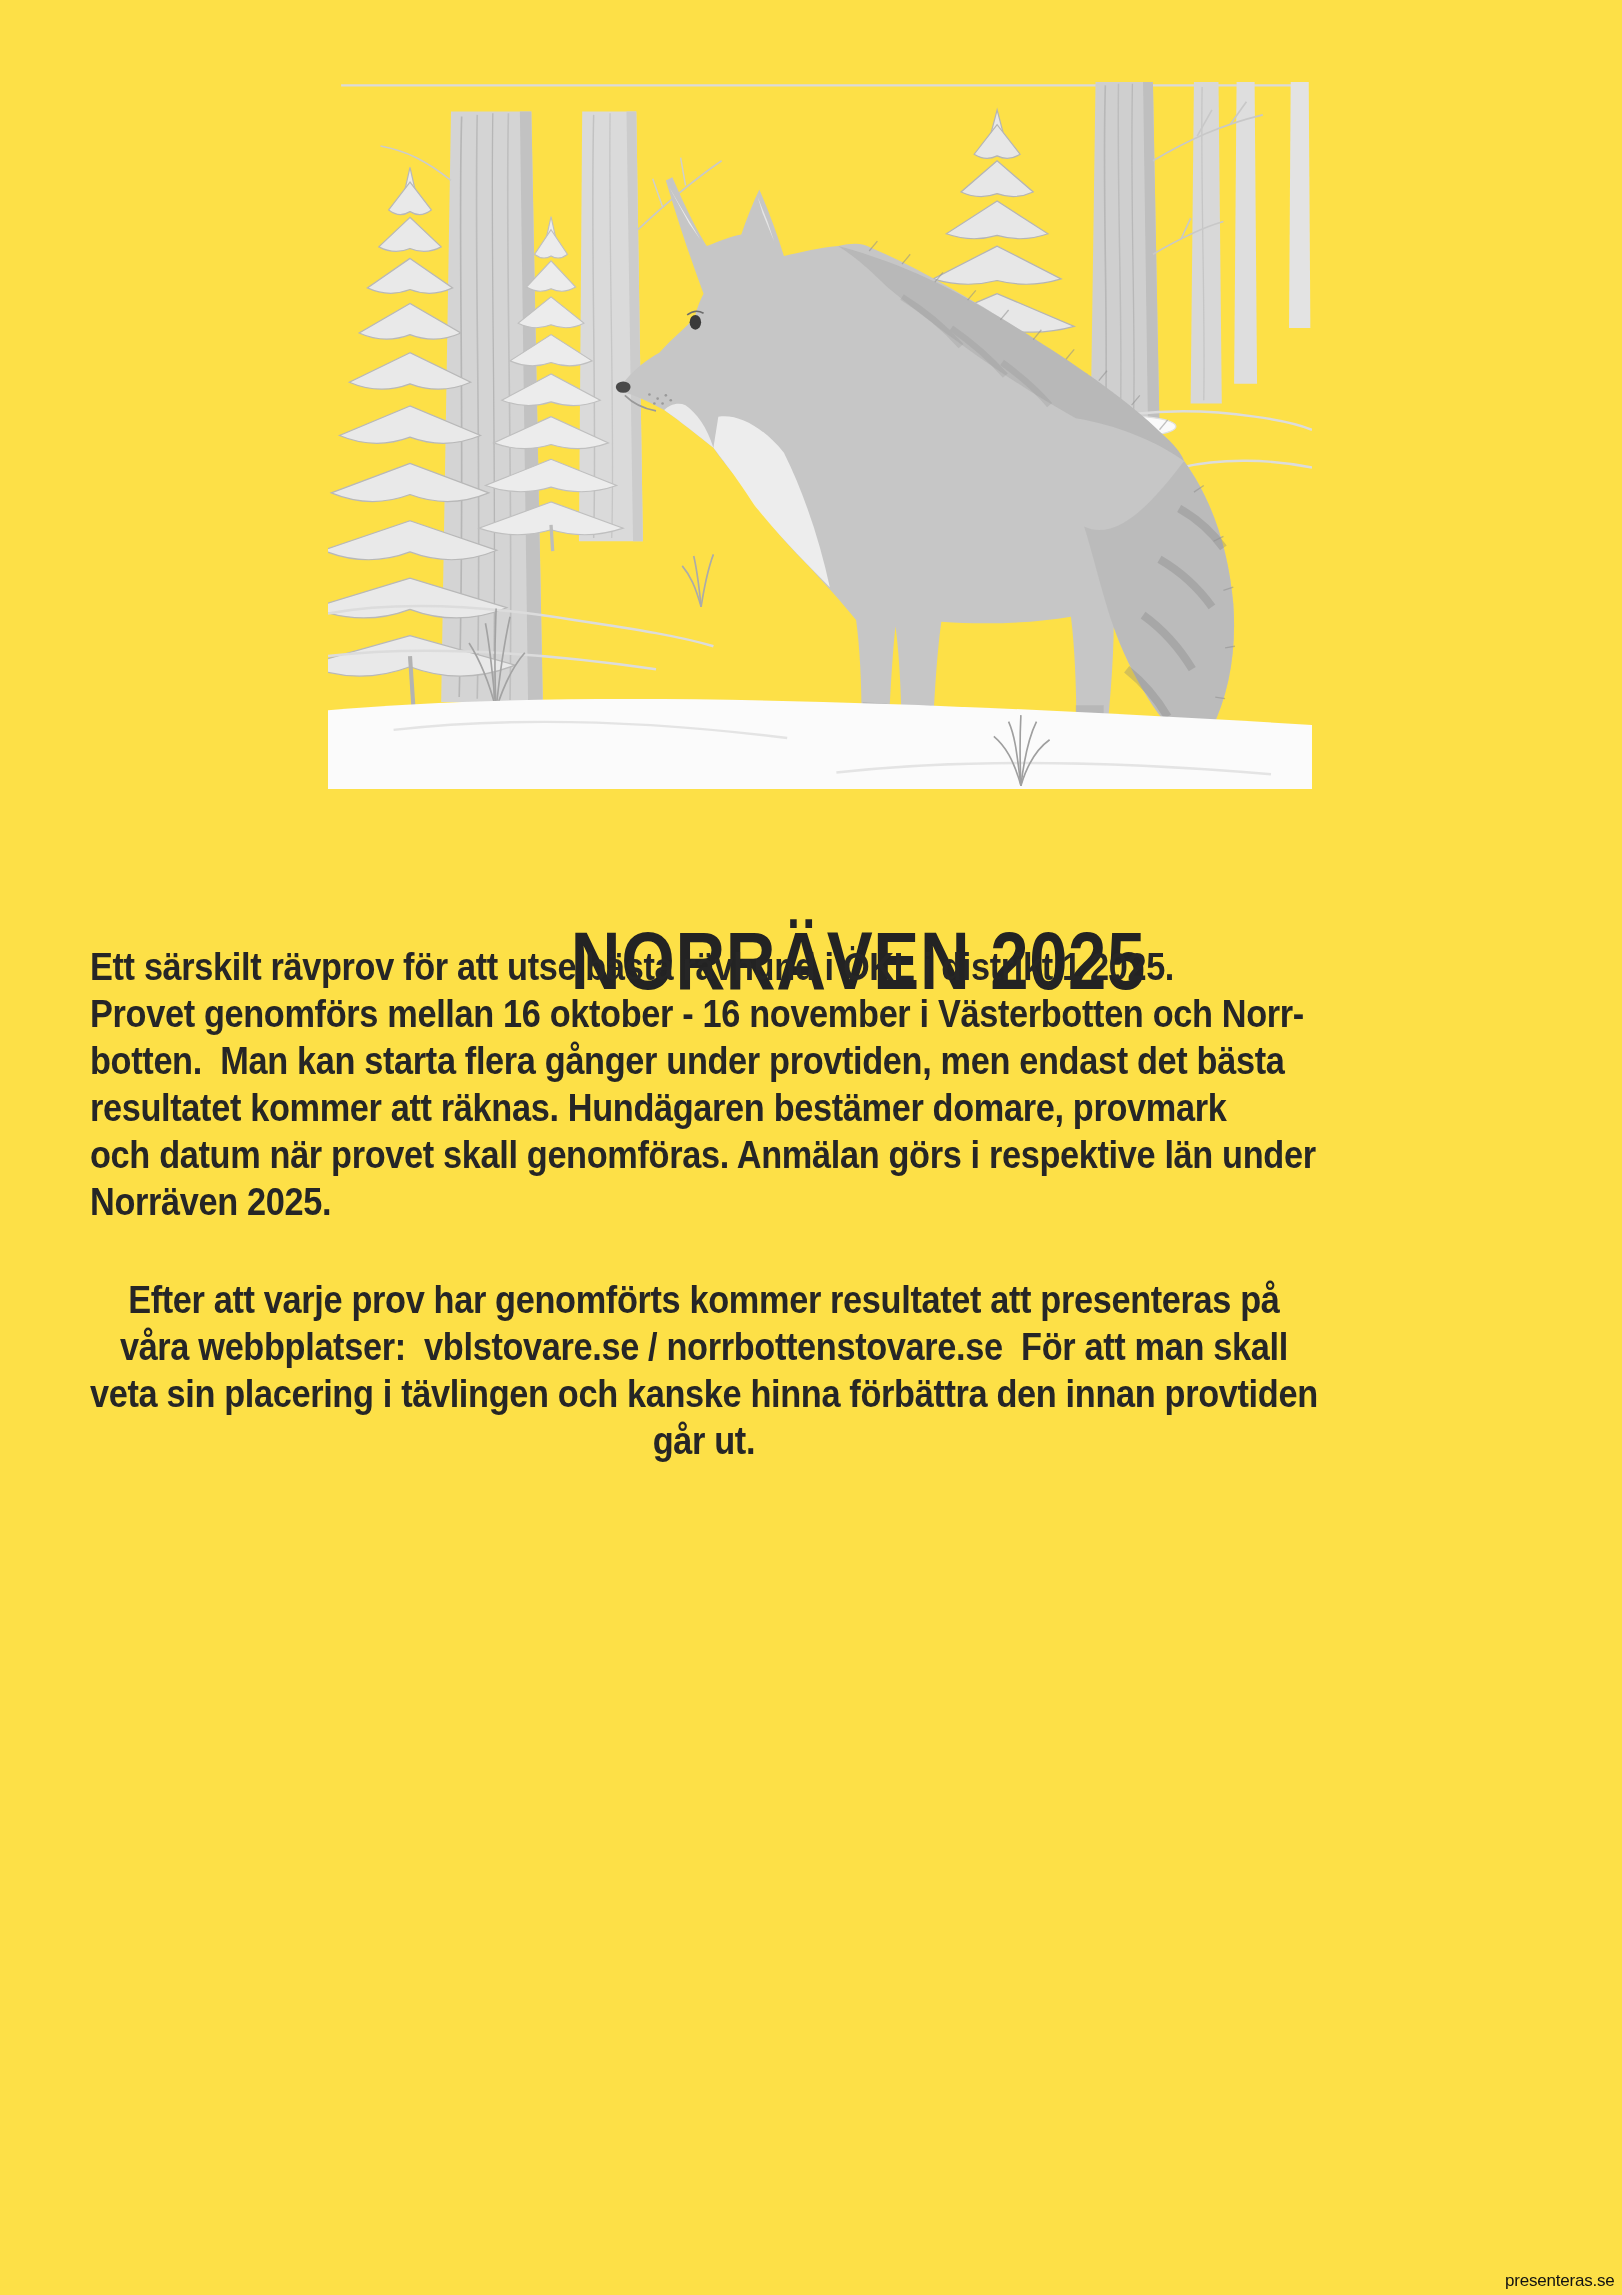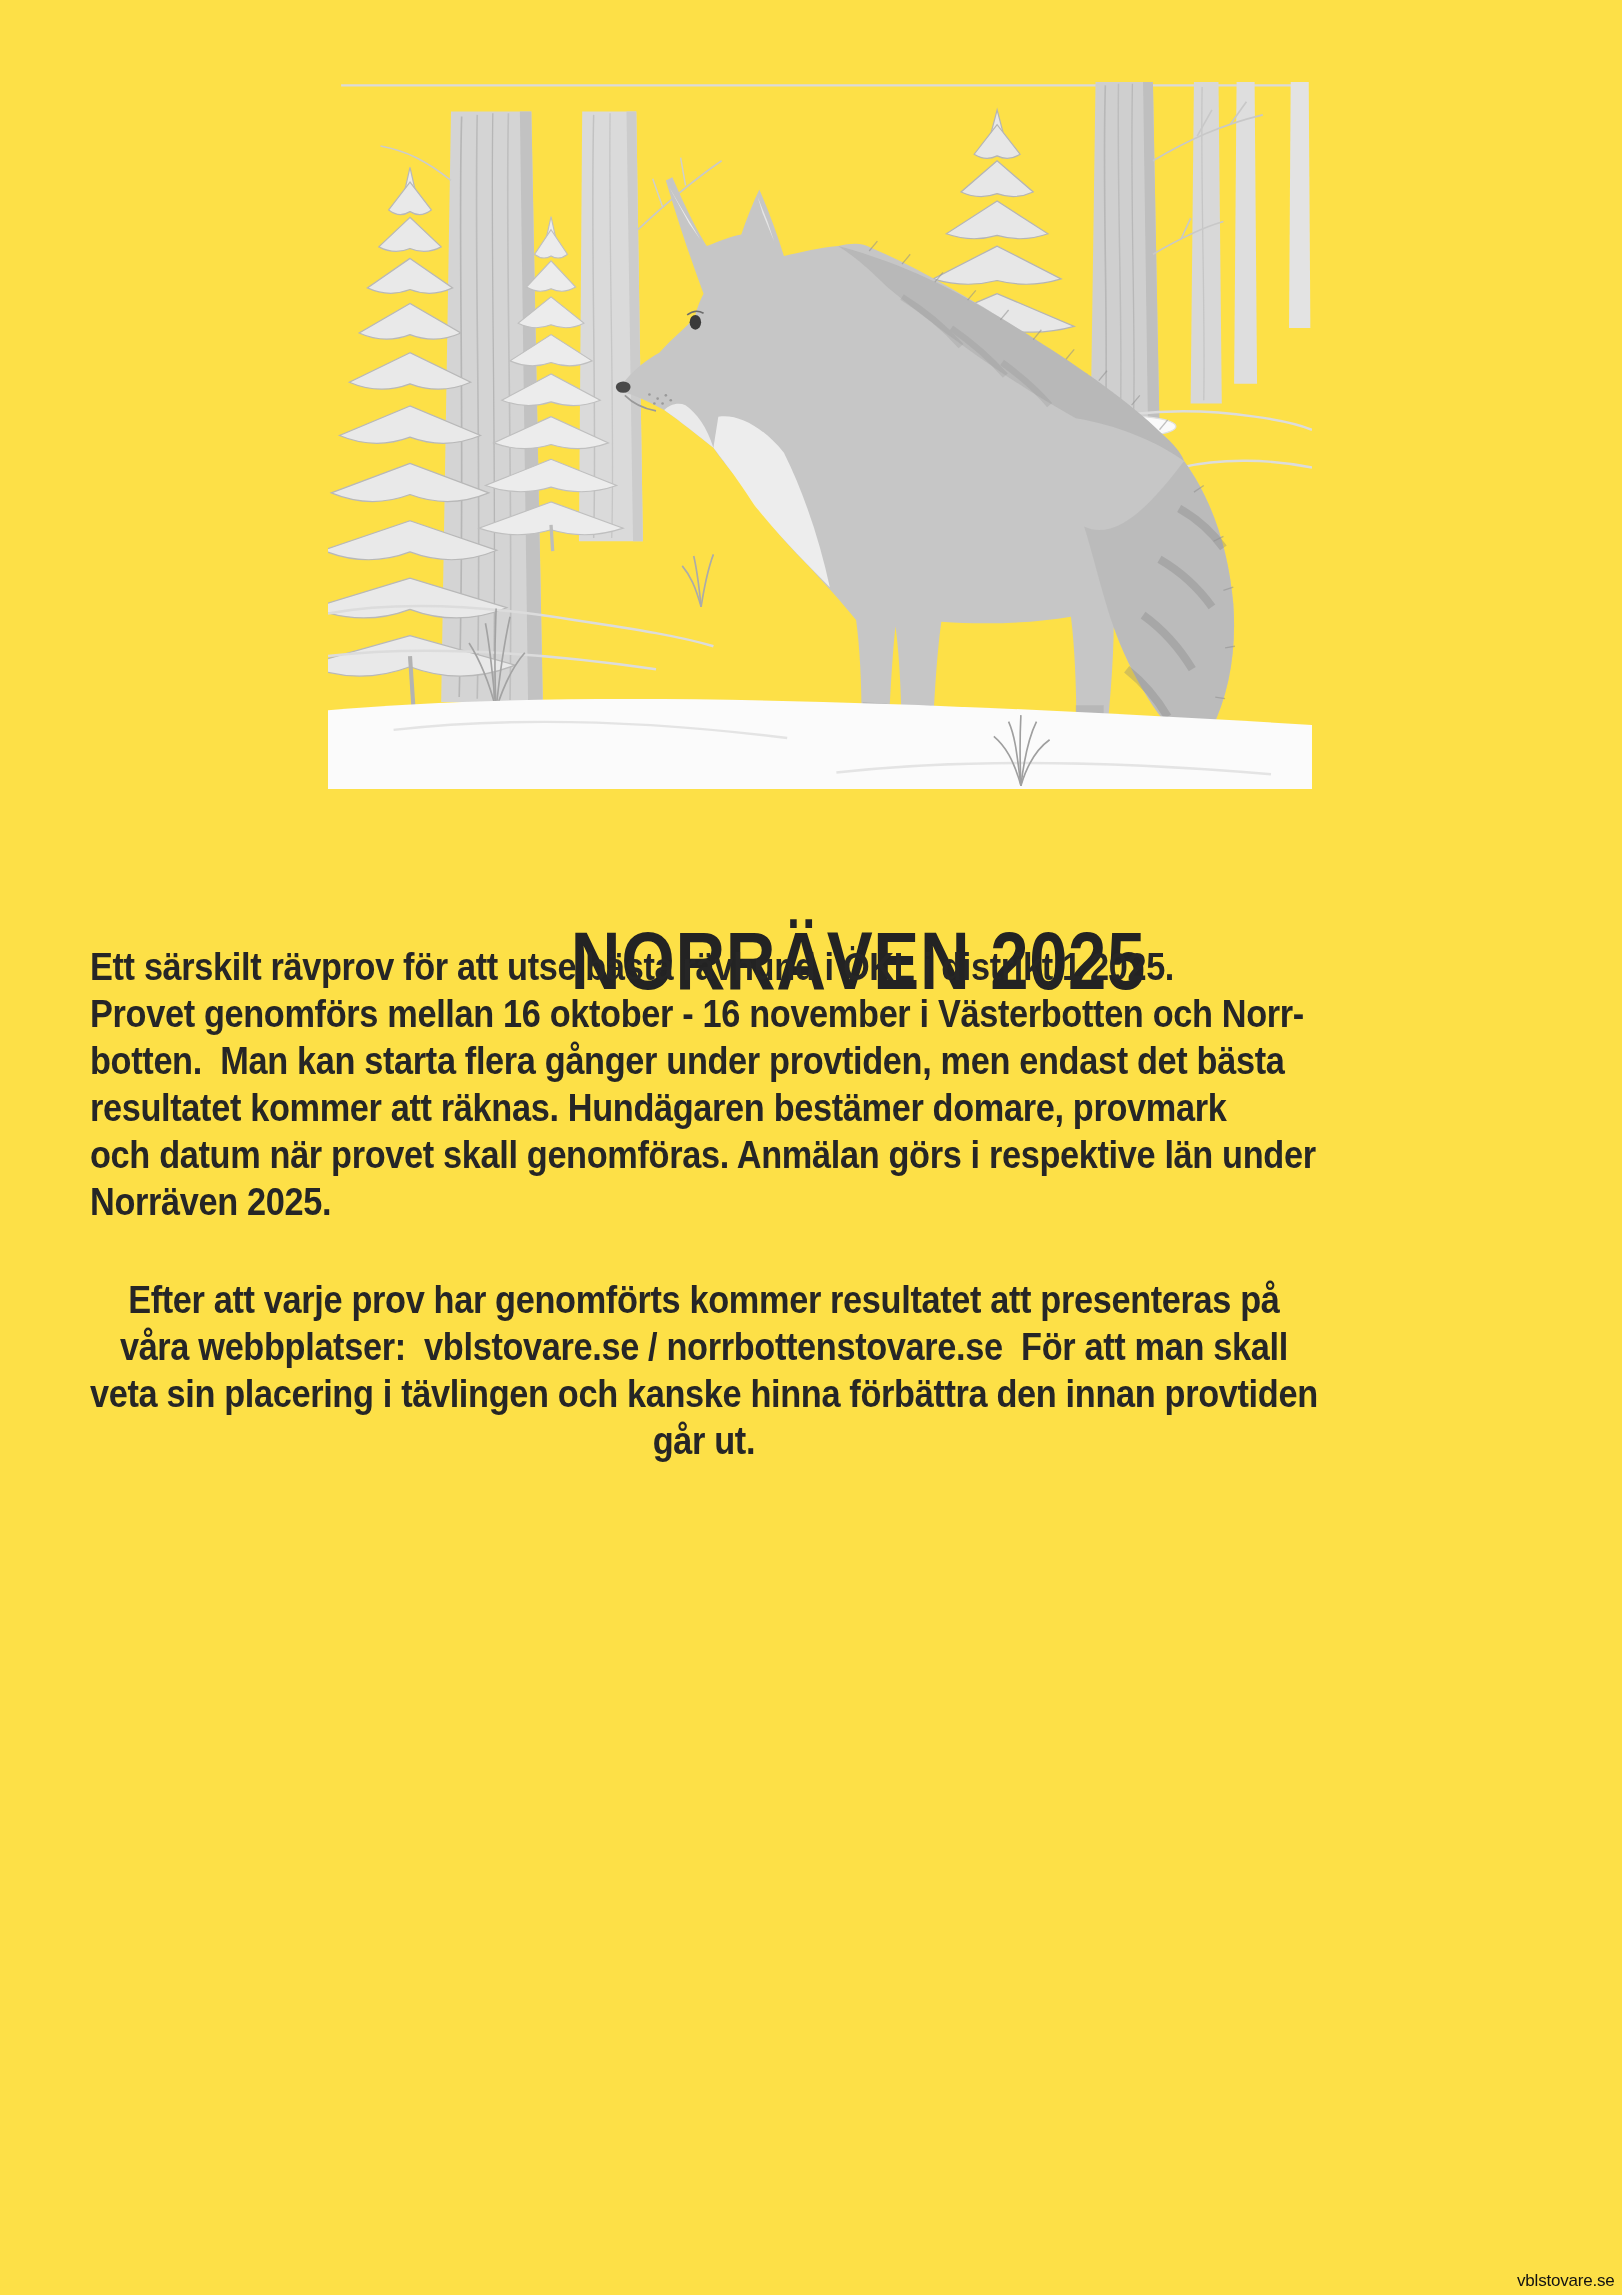--- a/index.html
+++ b/index.html
@@ -303,16 +303,16 @@
     <div class="line">Norräven 2025.</div>
   </div>
 
   <div class="para para2">
     <div class="line">Efter att varje prov har genomförts kommer resultatet att presenteras på</div>
     <div class="line">våra webbplatser:  vblstovare.se / norrbottenstovare.se  För att man skall</div>
     <div class="line">veta sin placering i tävlingen och kanske hinna förbättra den innan provtiden</div>
     <div class="line">går ut.</div>
   </div>
 
-  <div class="footer">vblstovare.se</div>
+  <div class="footer">presenteras.se</div>
 
 </div>
 
 
 </body></html>

